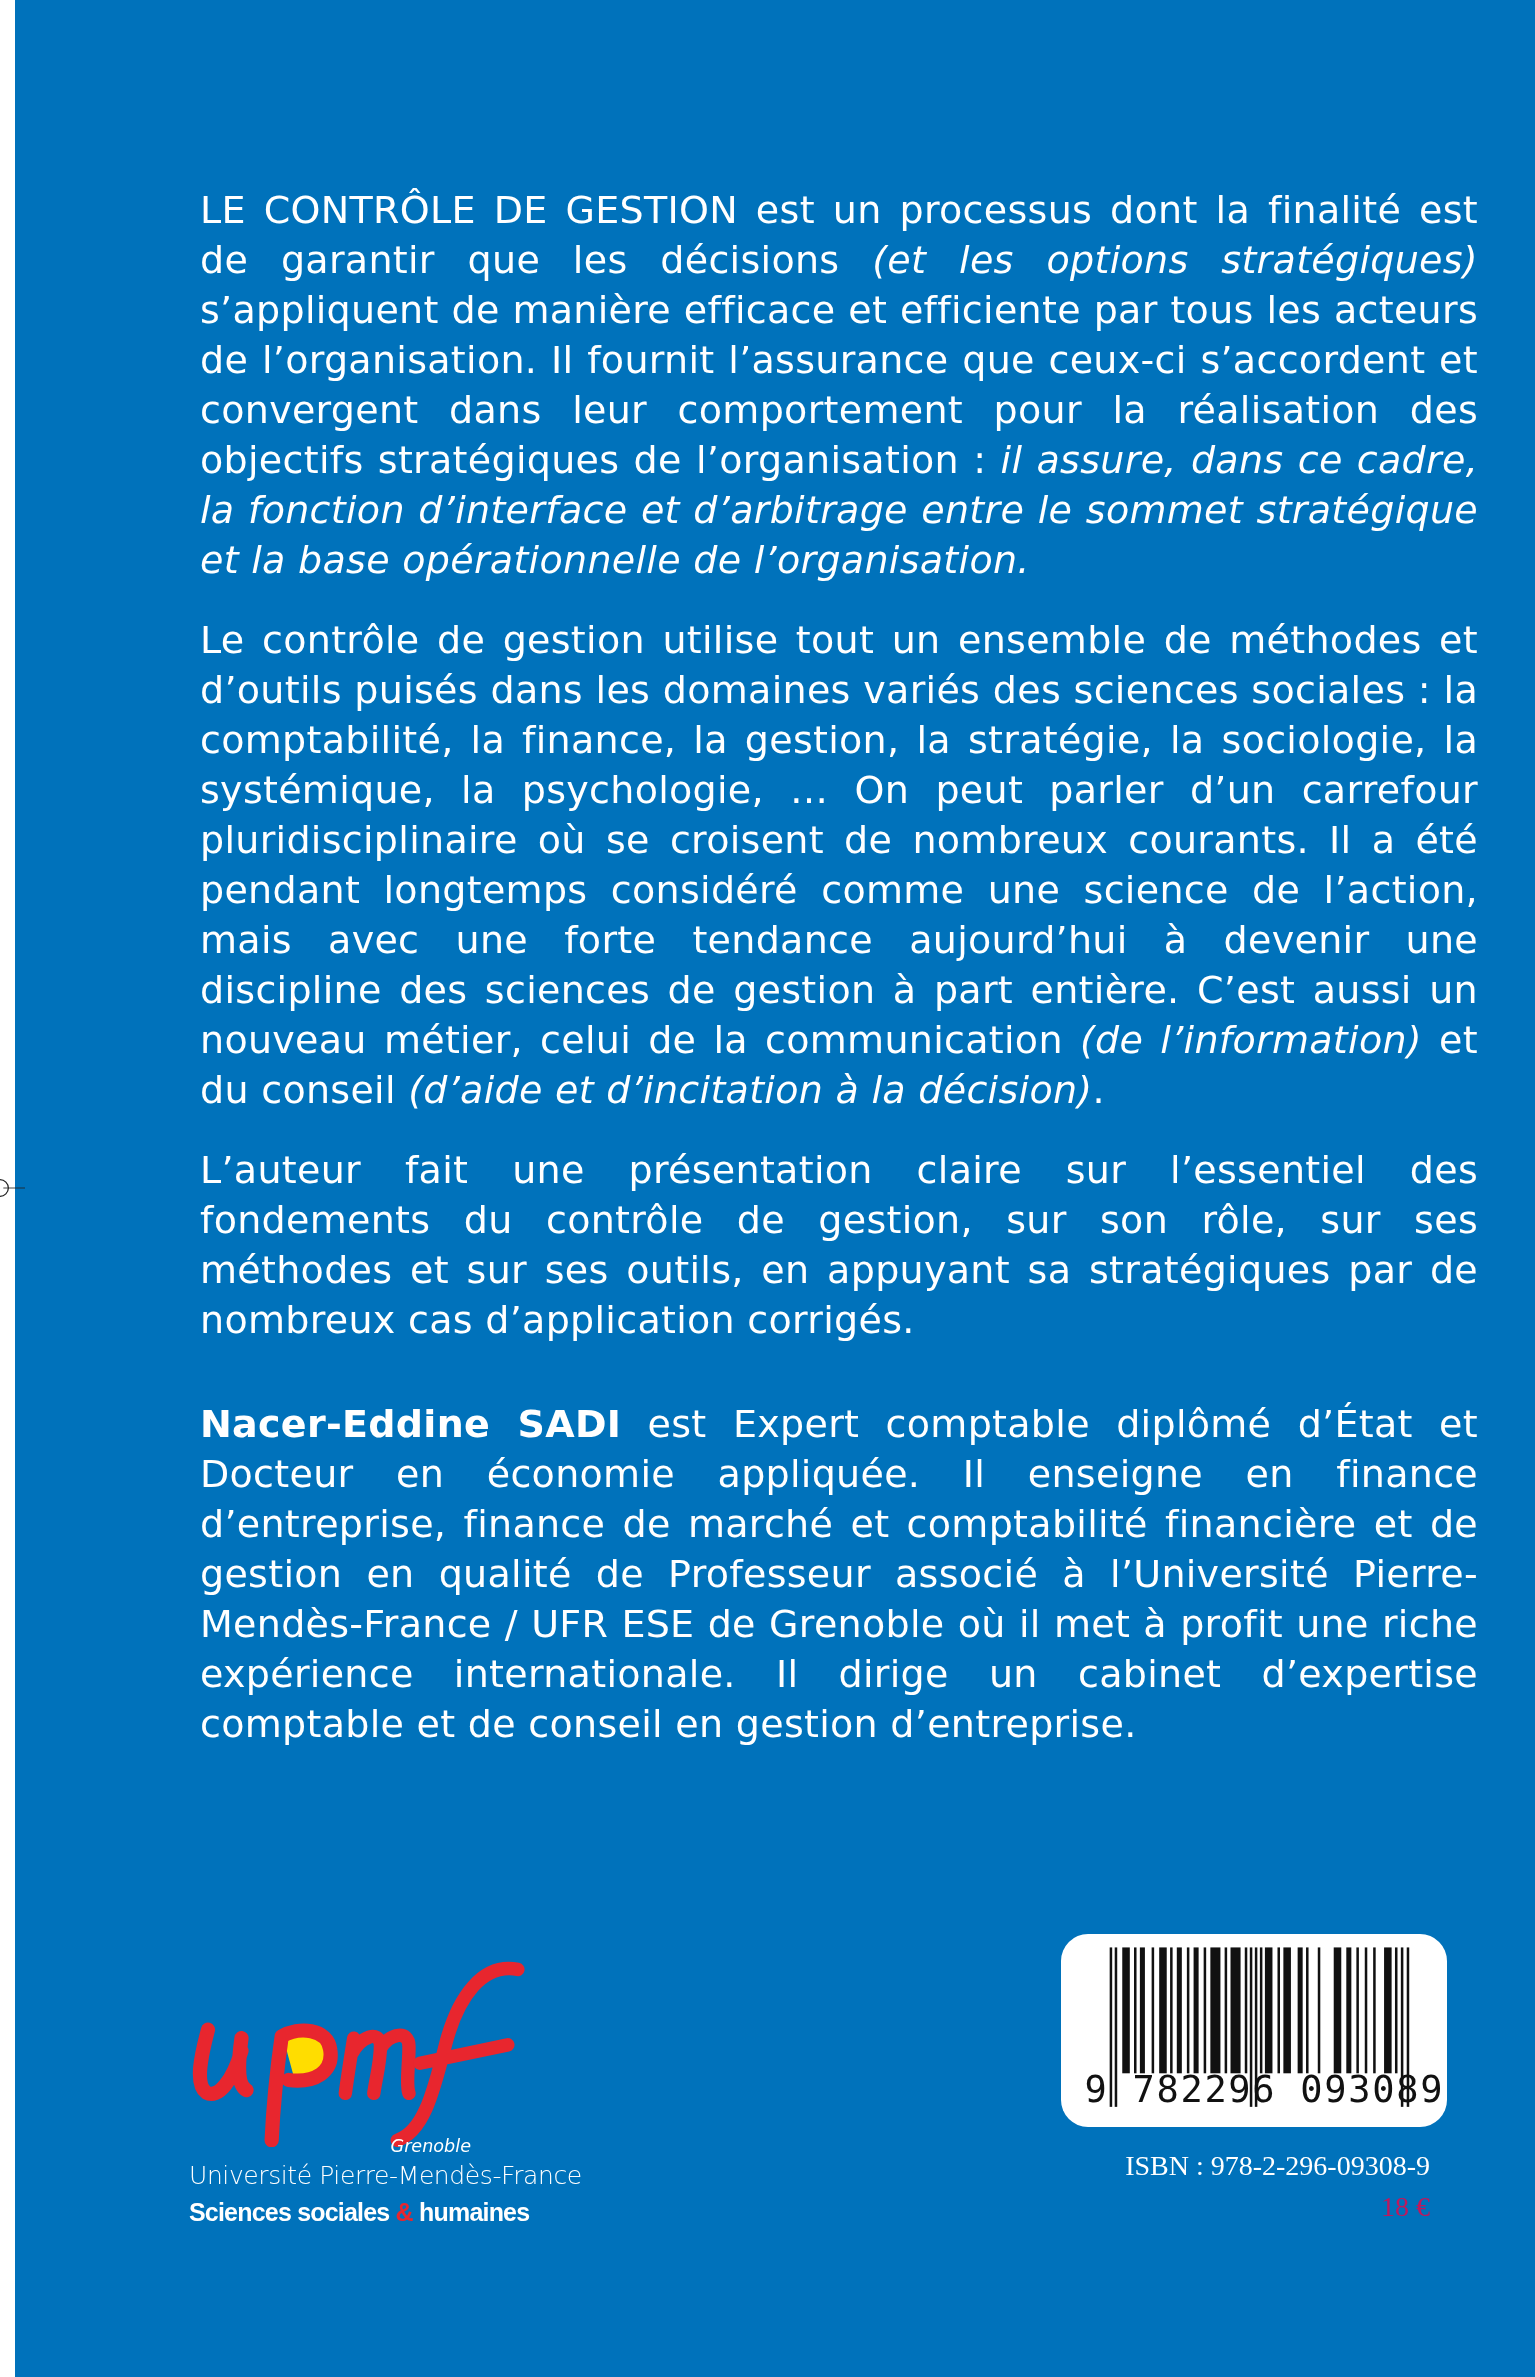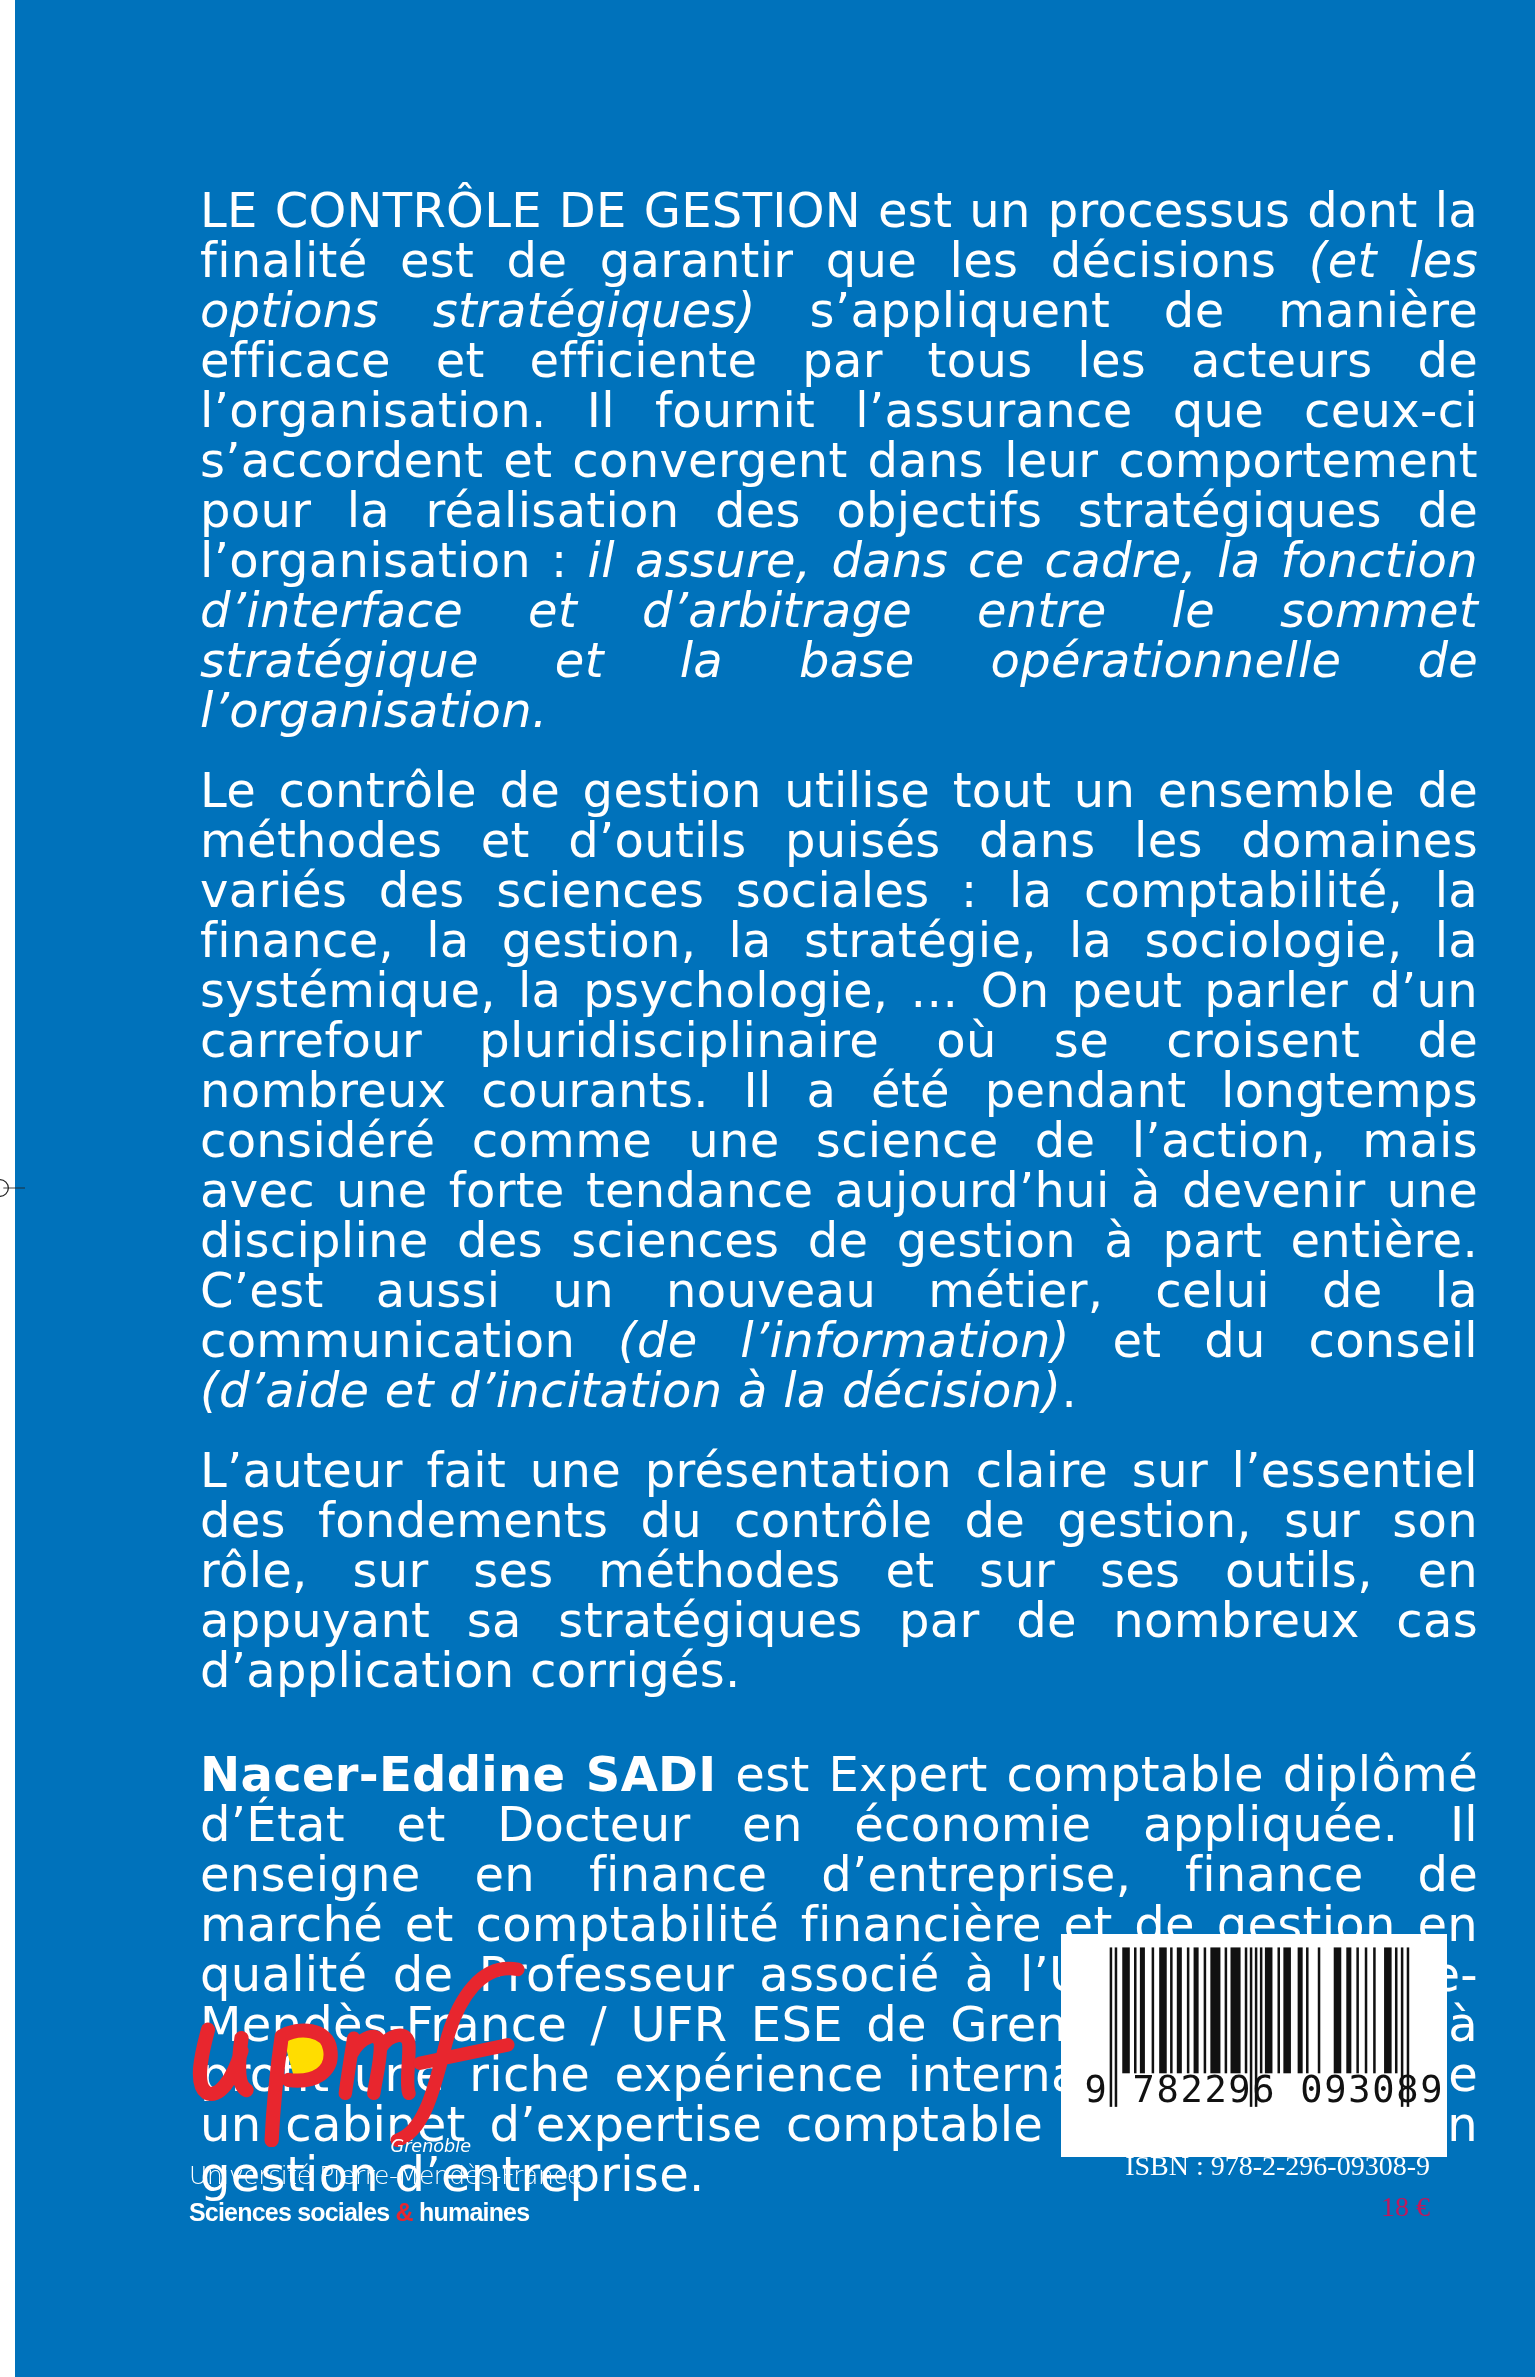--- a/index.html
+++ b/index.html
@@ -10,21 +10,21 @@
     }
     .cover {
       position: absolute; left: 15px; top: 0; width: 1520px; height: 2377px;
       background: #0072bb;
     }
     .reg-mark {
       position: absolute; left: 0; top: 1178px; width: 25px; height: 20px;
     }
     .text-block {
       position: absolute; left: 200px; top: 185px; width: 1278px;
-      color: #ffffff; font-size: 48px; line-height: 50px;
+      color: #ffffff; font-size: 38px; line-height: 50px;
       text-align: justify; letter-spacing: 0.3px;
     }
     .text-block p { margin: 0; }
     .text-block p.para { margin-bottom: 30px; }
     .text-block p.bio { margin-top: 54px; }
     .text-block em { font-style: italic; }
     .text-block strong { font-weight: bold; }
 
     .logo { position: absolute; left: 189px; top: 1946px; width: 378px; height: 302px; }
     .logo svg { position: absolute; left: 0; top: 0; }
@@ -38,22 +38,23 @@
       font-family: "DejaVu Sans", sans-serif; font-weight: 300;
     }
     .logo-sciences {
       position: absolute; left: 0; top: 252px; font-size: 25px; color: #ffffff;
       font-weight: bold; white-space: nowrap; letter-spacing: -0.8px;
       font-family: "Liberation Sans", sans-serif;
     }
     .logo-sciences .amp { color: #e8262e; }
 
     .barcode-box {
-      position: absolute; left: 1061px; top: 1934px; width: 386px; height: 223px;
+      position: absolute; left: 1061px; top: 1934px; width: 386px; height: 193px;
       background: #ffffff;
+      border-radius: 27px;
     }
     .barcode-box svg { position: absolute; left: 0; top: 0; }
     .barcode-digits {
       position: absolute; left: 23.5px; top: 134px; width: 361px;
       font-family: "DejaVu Sans Mono", monospace; font-size: 37px; color: #111;
       letter-spacing: 1.7px;
     }
     .isbn {
       position: absolute; right: 105px; top: 2150px; color: #ffffff;
       font-family: "Liberation Serif", serif; font-size: 28px; white-space: nowrap;

